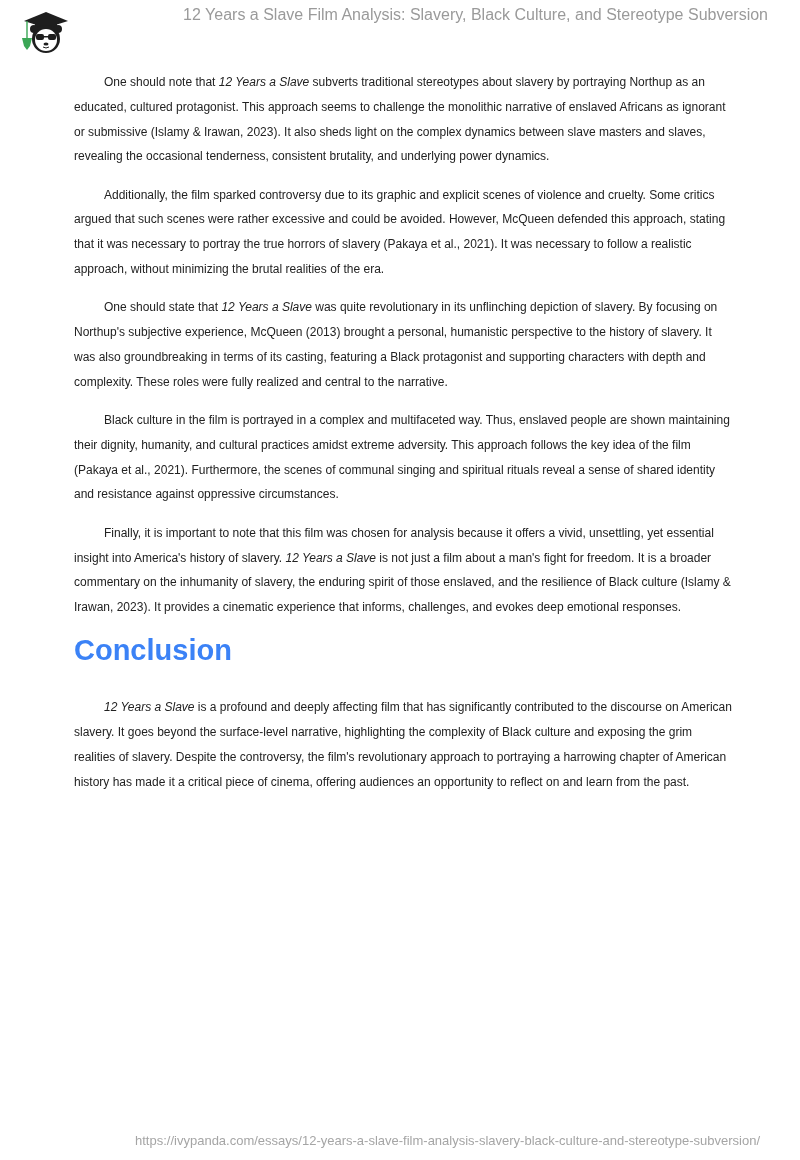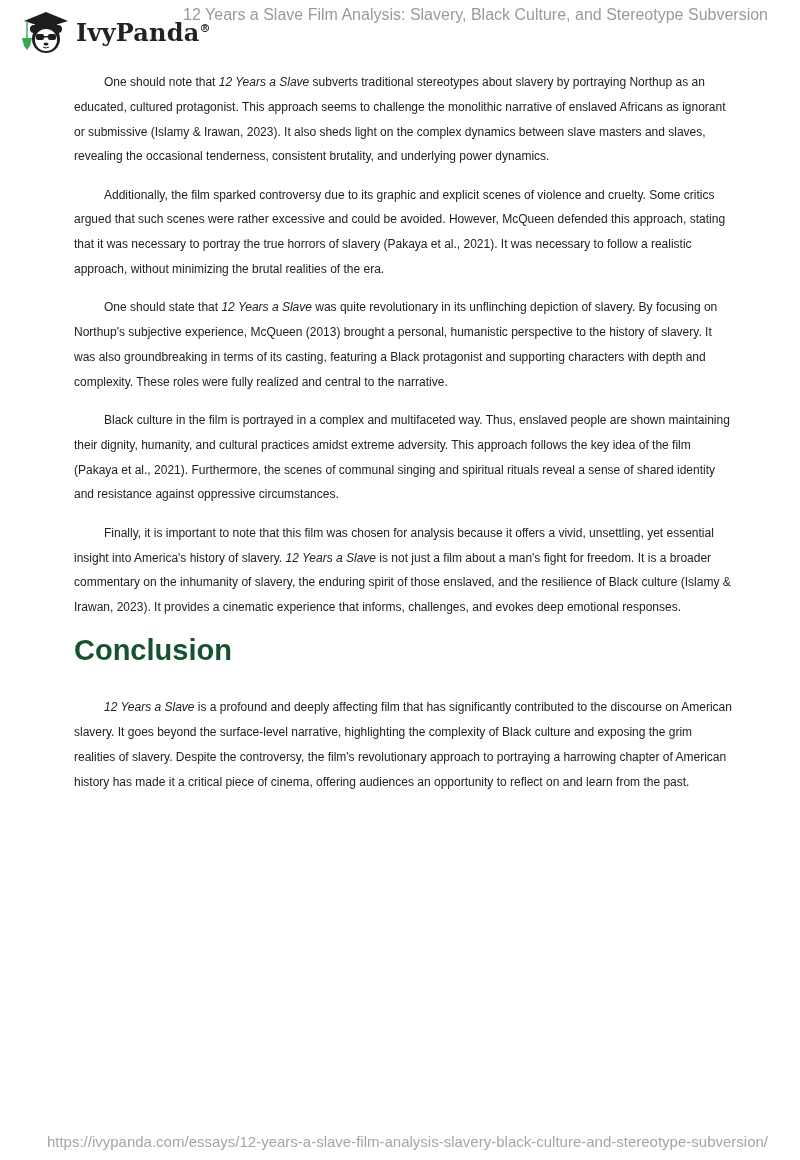--- a/index.html
+++ b/index.html
@@ -8,22 +8,22 @@
     .header { position: absolute; left: 0; top: 0; width: 800px; height: 60px; }
     .logo { position: absolute; left: 18px; top: 8px; display: flex; align-items: center; }
     .logo-icon { width: 56px; height: 48px; }
     .logo-text { font-family: "DejaVu Serif", serif; font-weight: bold; font-size: 24px; color: #222;
                  margin-left: 2px; letter-spacing: 0.2px; }
     .logo-reg { font-size: 11px; vertical-align: super; font-weight: bold; }
     .doc-title { position: absolute; right: 32px; top: 6px; font-size: 16px; color: #9a9a9a; white-space: nowrap; }
     .content { position: absolute; left: 74px; top: 70px; width: 660px; }
     .para { font-size: 12px; line-height: 24.8px; margin: 0 0 13.5px 0; text-indent: 30px; color: #222; }
     .para i { font-style: italic; }
-    .heading { font-size: 29px; font-weight: bold; margin: 12px 0 28px 0; color: #14532d; line-height: 34px; }
-    .footer-url { position: absolute; right: 32px; top: 1133px; font-size: 15px; color: #a5a5a5; white-space: nowrap; }
+    .heading { font-size: 29px; font-weight: bold; margin: 12px 0 28px 0; color: #3b82f6; line-height: 34px; }
+    .footer-url { position: absolute; right: 40px; top: 1133px; font-size: 13px; color: #a5a5a5; white-space: nowrap; }
   </style>
 </head>
 <body>
 
 <div class="header">
   <div class="logo">
     <svg class="logo-icon" viewBox="0 0 56 48">
 
       <polygon points="6,13 28,4 50,13 28,20" fill="#1e1e1e"></polygon>
       <rect x="17" y="14" width="22" height="6" fill="#1e1e1e"></rect>
@@ -37,21 +37,20 @@
       <circle cx="16" cy="21" r="4" fill="#1e1e1e"></circle>
       <circle cx="40" cy="21" r="4" fill="#1e1e1e"></circle>
 
       <rect x="18" y="26" width="8" height="6" rx="2" fill="#1e1e1e"></rect>
       <rect x="30" y="26" width="8" height="6" rx="2" fill="#1e1e1e"></rect>
       <rect x="25" y="28" width="6" height="1.5" fill="#1e1e1e"></rect>
 
       <ellipse cx="28" cy="36" rx="2.5" ry="1.6" fill="#1e1e1e"></ellipse>
       <path d="M25,39 Q28,41 31,39" stroke="#1e1e1e" stroke-width="1" fill="none"></path>
     </svg>
-    <span class="logo-text"><span>IvyPanda</span><span class="logo-reg">®</span></span>
   </div>
   <div class="doc-title">12 Years a Slave Film Analysis: Slavery, Black Culture, and Stereotype Subversion</div>
 </div>
 
 <div class="content">
   <p class="para"><span>One should note that </span><i>12 Years a Slave</i><span> subverts traditional stereotypes about slavery by portraying Northup as an educated, cultured protagonist. This approach seems to challenge the monolithic narrative of enslaved Africans as ignorant or submissive (Islamy &amp; Irawan, 2023). It also sheds light on the complex dynamics between slave masters and slaves, revealing the occasional tenderness, consistent brutality, and underlying power dynamics.</span></p>
 
   <p class="para">Additionally, the film sparked controversy due to its graphic and explicit scenes of violence and cruelty. Some critics argued that such scenes were rather excessive and could be avoided. However, McQueen defended this approach, stating that it was necessary to portray the true horrors of slavery (Pakaya et al., 2021). It was necessary to follow a realistic approach, without minimizing the brutal realities of the era.</p>
 
   <p class="para"><span>One should state that </span><i>12 Years a Slave</i><span> was quite revolutionary in its unflinching depiction of slavery. By focusing on Northup's subjective experience, McQueen (2013) brought a personal, humanistic perspective to the history of slavery. It was also groundbreaking in terms of its casting, featuring a Black protagonist and supporting characters with depth and complexity. These roles were fully realized and central to the narrative.</span></p>

